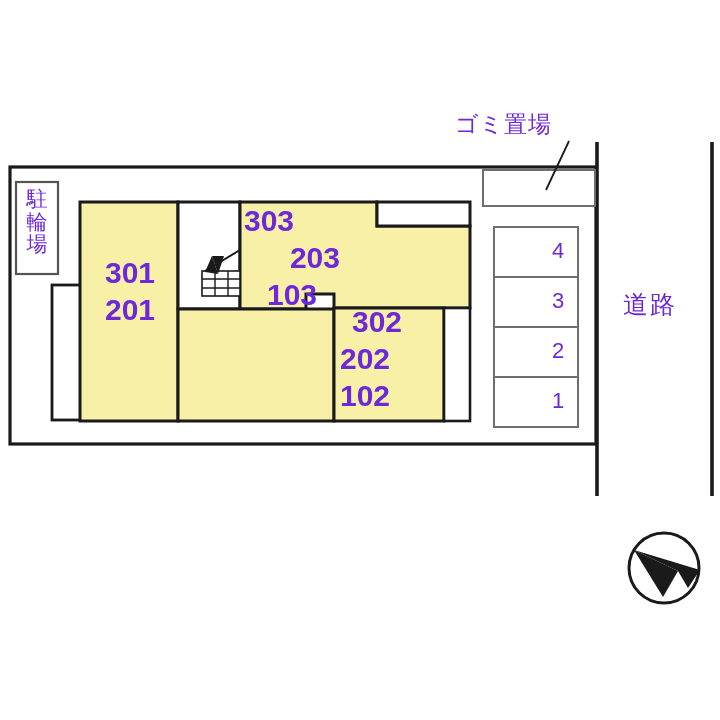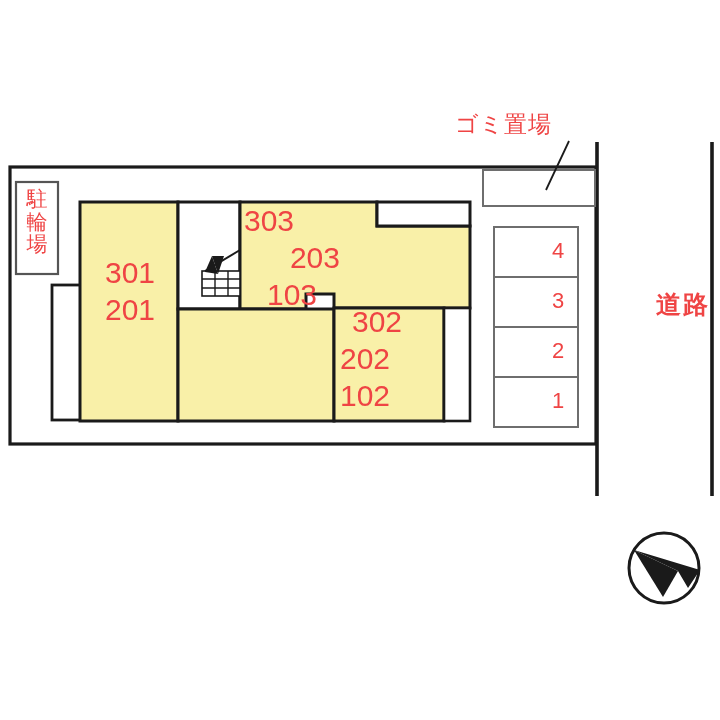--- a/index.html
+++ b/index.html
@@ -25,27 +25,27 @@
     top: 0;
     width: 720px;
     height: 720px;
     display: block;
   }
   .unit-label,
   .stall-label,
   .annot-label,
   .vlabel {
     position: absolute;
-    color: #ef4444;
+    color: #6d28d9;
     white-space: nowrap;
     line-height: 1.0;
   }
   .unit-label {
     font-size: 30px;
-    font-weight: 400;
+    font-weight: 700;
     letter-spacing: 0px;
     text-align: center;
   }
   .stall-label {
     font-size: 22px;
     text-align: center;
     width: 40px;
   }
   .annot-label {
     font-size: 23px;
@@ -136,21 +136,21 @@
   <div class="unit-label" style="left:340px; top:344px; width:96px; text-align:left;">202</div>
   <div class="unit-label" style="left:340px; top:381px; width:96px; text-align:left;">102</div>
 
   <div class="stall-label" style="left:538px; top:240px;">4</div>
   <div class="stall-label" style="left:538px; top:290px;">3</div>
   <div class="stall-label" style="left:538px; top:340px;">2</div>
   <div class="stall-label" style="left:538px; top:390px;">1</div>
 
   <div class="annot-label" style="left:455px; top:113px;">ゴミ置場</div>
 
-  <div class="annot-label road-label" style="left:656px; top:292px;font-weight:bold;">道路</div>
+  <div class="annot-label road-label" style="left:623px; top:292px;">道路</div>
 
   <div class="vlabel" style="left:20px; top:188px;">
     <div>駐</div>
     <div>輪</div>
     <div>場</div>
   </div>
 
 </div>
 
 </body></html>

